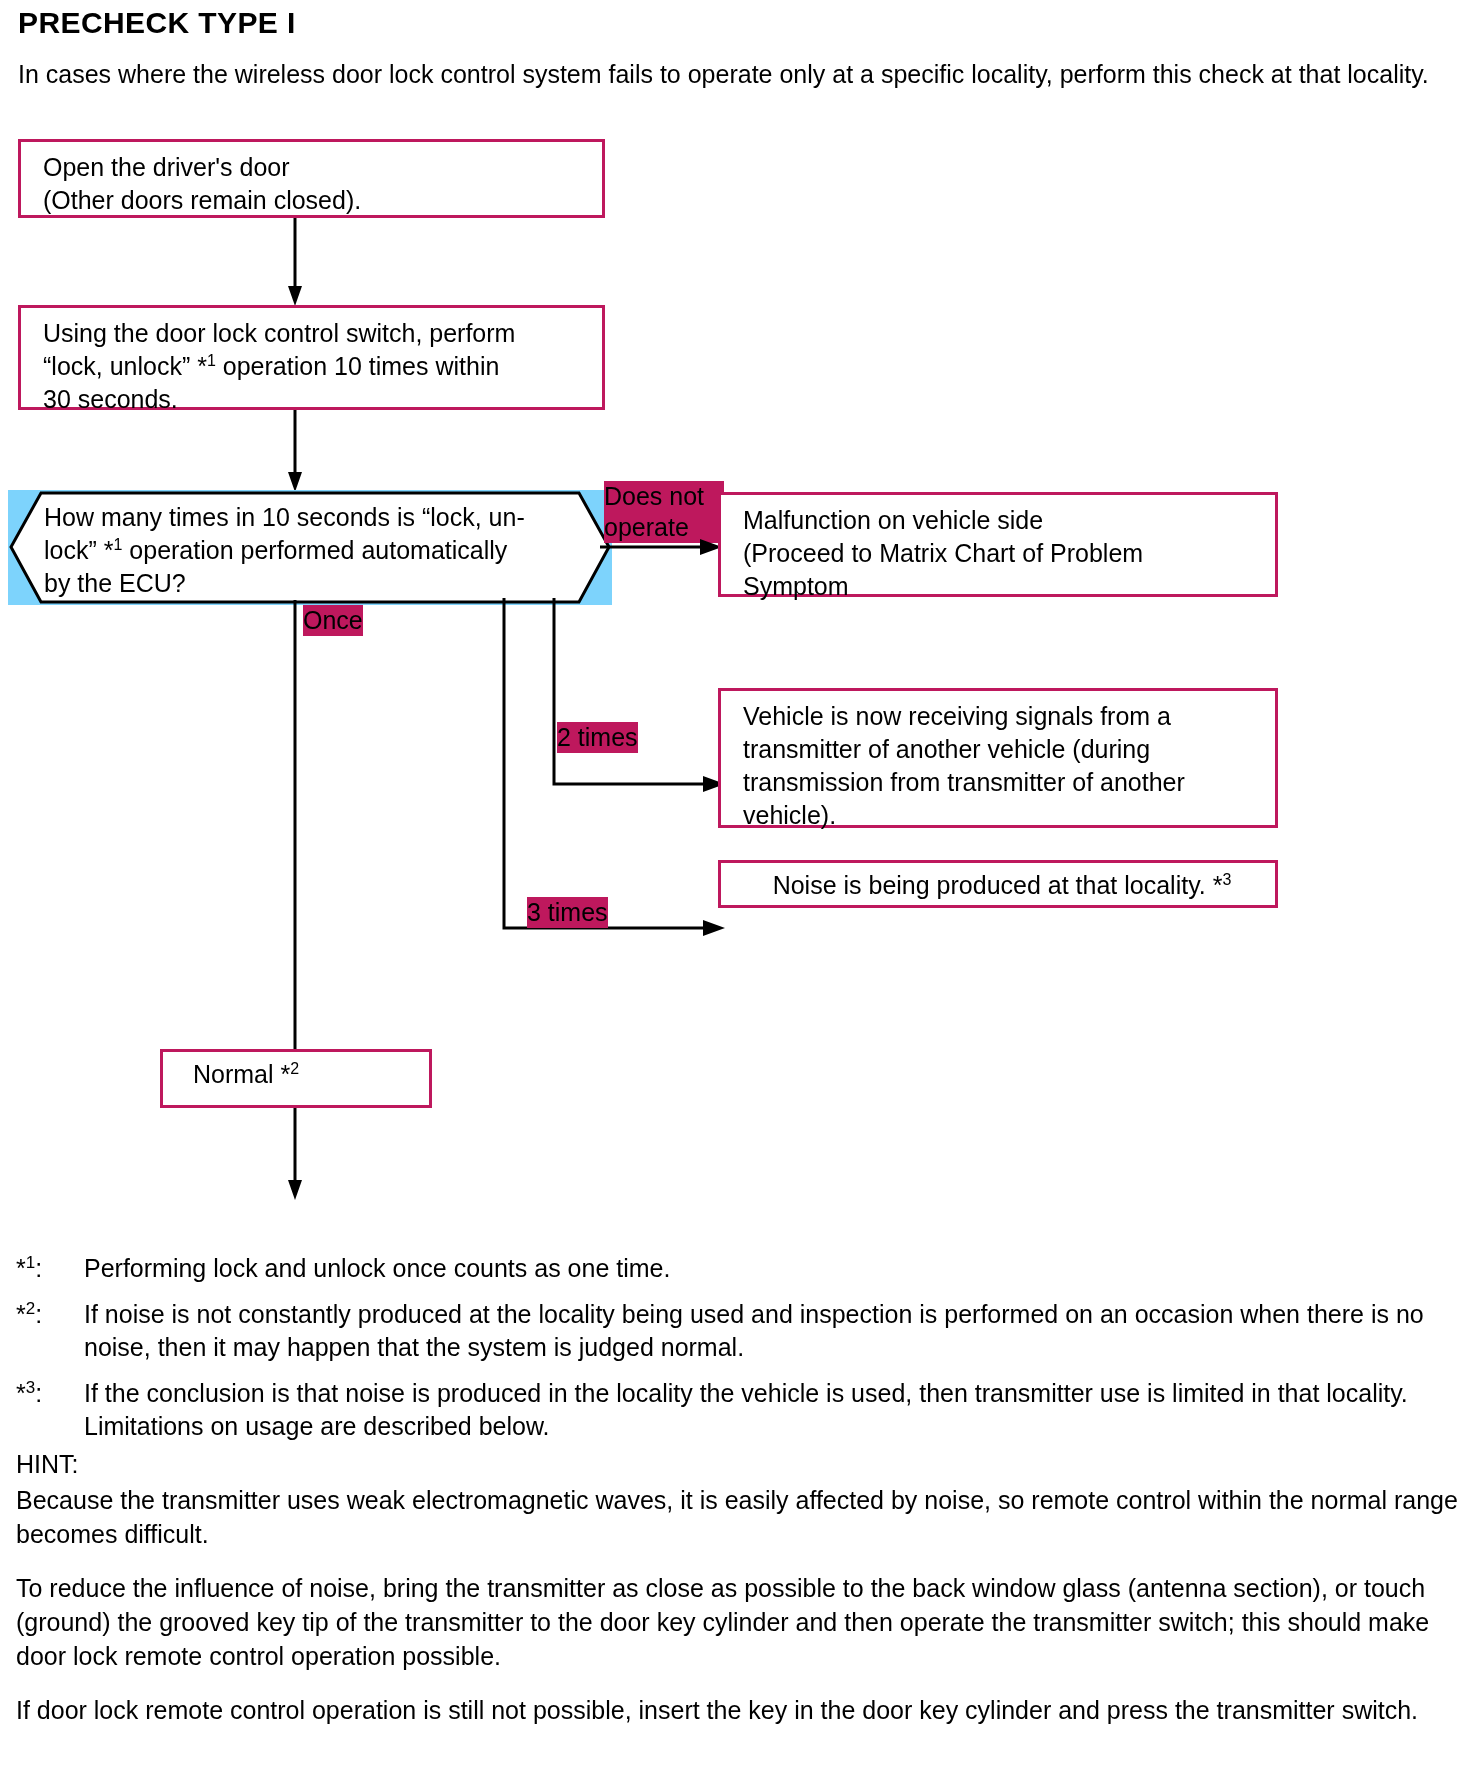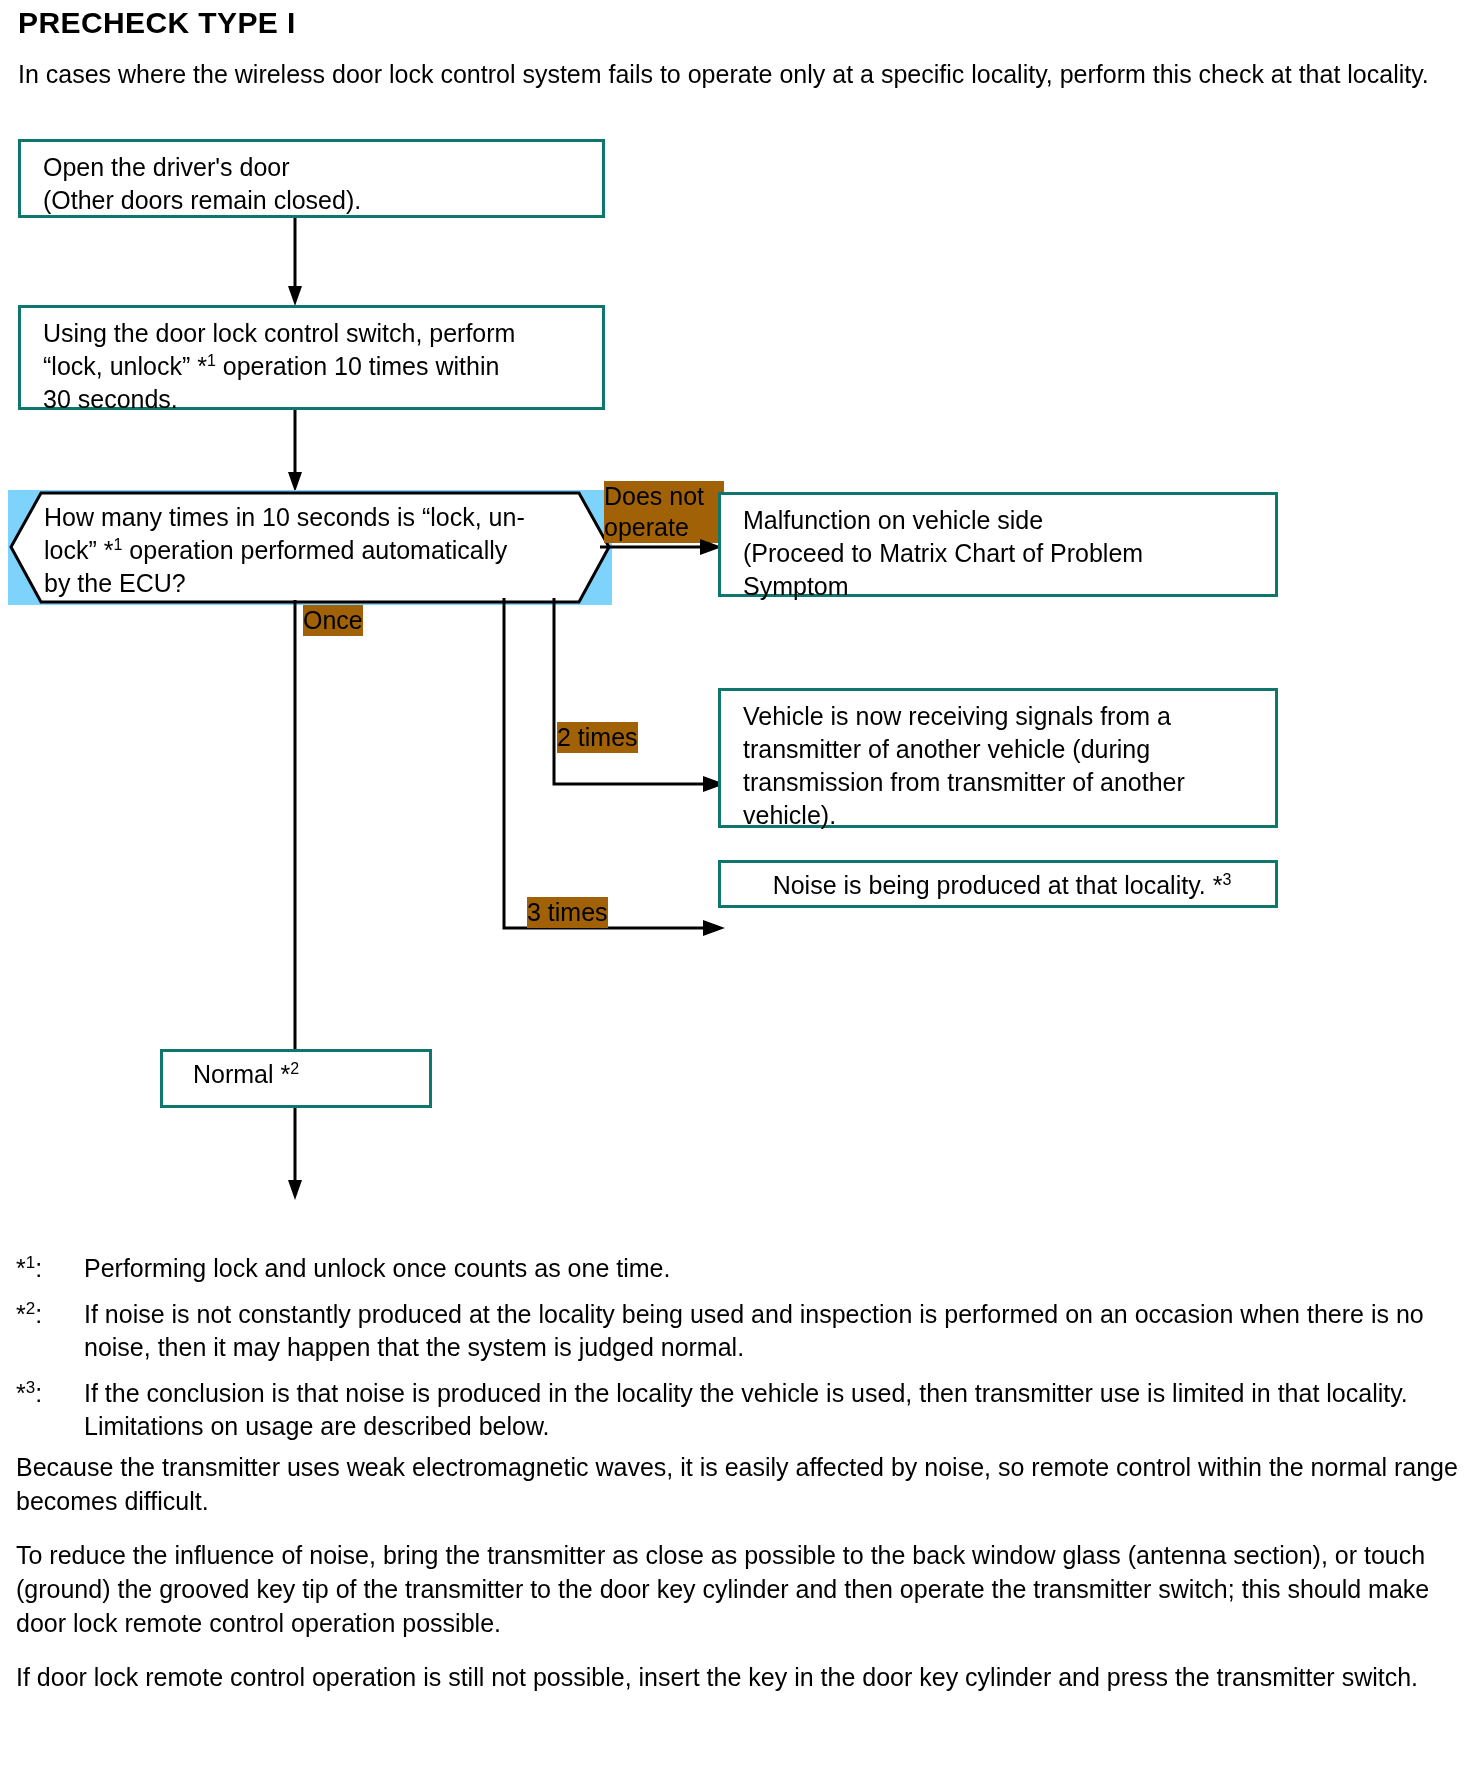--- a/index.html
+++ b/index.html
@@ -34,21 +34,21 @@
     top: 58px;
     width: 1438px;
     font-size: 25px;
     line-height: 33px;
   }
 
   
   .fc-box {
     position: absolute;
     box-sizing: border-box;
-    border: 3px solid #0f766e;
+    border: 3px solid #be185d;
     background: #fff;
     font-size: 25px;
     line-height: 33px;
     padding: 9px 14px 9px 22px;
   }
   .fc-hex {
     position: absolute;
     box-sizing: border-box;
     background: #7dd3fc;
     font-size: 25px;
@@ -62,21 +62,21 @@
   }
   .hex-svg {
     position: absolute;
     left: 0;
     top: 0;
   }
   .edge-label {
     position: absolute;
     font-size: 25px;
     line-height: 31px;
-    background: #a16207;
+    background: #be185d;
     white-space: pre-line;
   }
   .conn {
     position: absolute;
   }
   sup.fn {
     font-size: 16px;
     vertical-align: super;
     line-height: 0;
   }
@@ -239,18 +239,19 @@
     </div>
 
     <div class="fn-row">
       <div class="fn-mark">*<span class="sm">3</span>:</div>
       <div class="fn-text">If the conclusion is that noise is produced in the locality the vehicle is used, then transmitter use is limited in that locality. Limitations on usage are described below.</div>
     </div>
 
   </div>
 
   <div class="hint-block">
+    <div class="hint-label">HINT:</div>
     <div class="hint-para">Because the transmitter uses weak electromagnetic waves, it is easily affected by noise, so remote control within the normal range becomes difficult.</div>
     <div class="hint-para spaced">To reduce the influence of noise, bring the transmitter as close as possible to the back window glass (antenna section), or touch (ground) the grooved key tip of the transmitter to the door key cylinder and then operate the transmitter switch; this should make door lock remote control operation possible.</div>
     <div class="hint-para spaced">If door lock remote control operation is still not possible, insert the key in the door key cylinder and press the transmitter switch.</div>
   </div>
 
 </div>
 
 </body></html>

